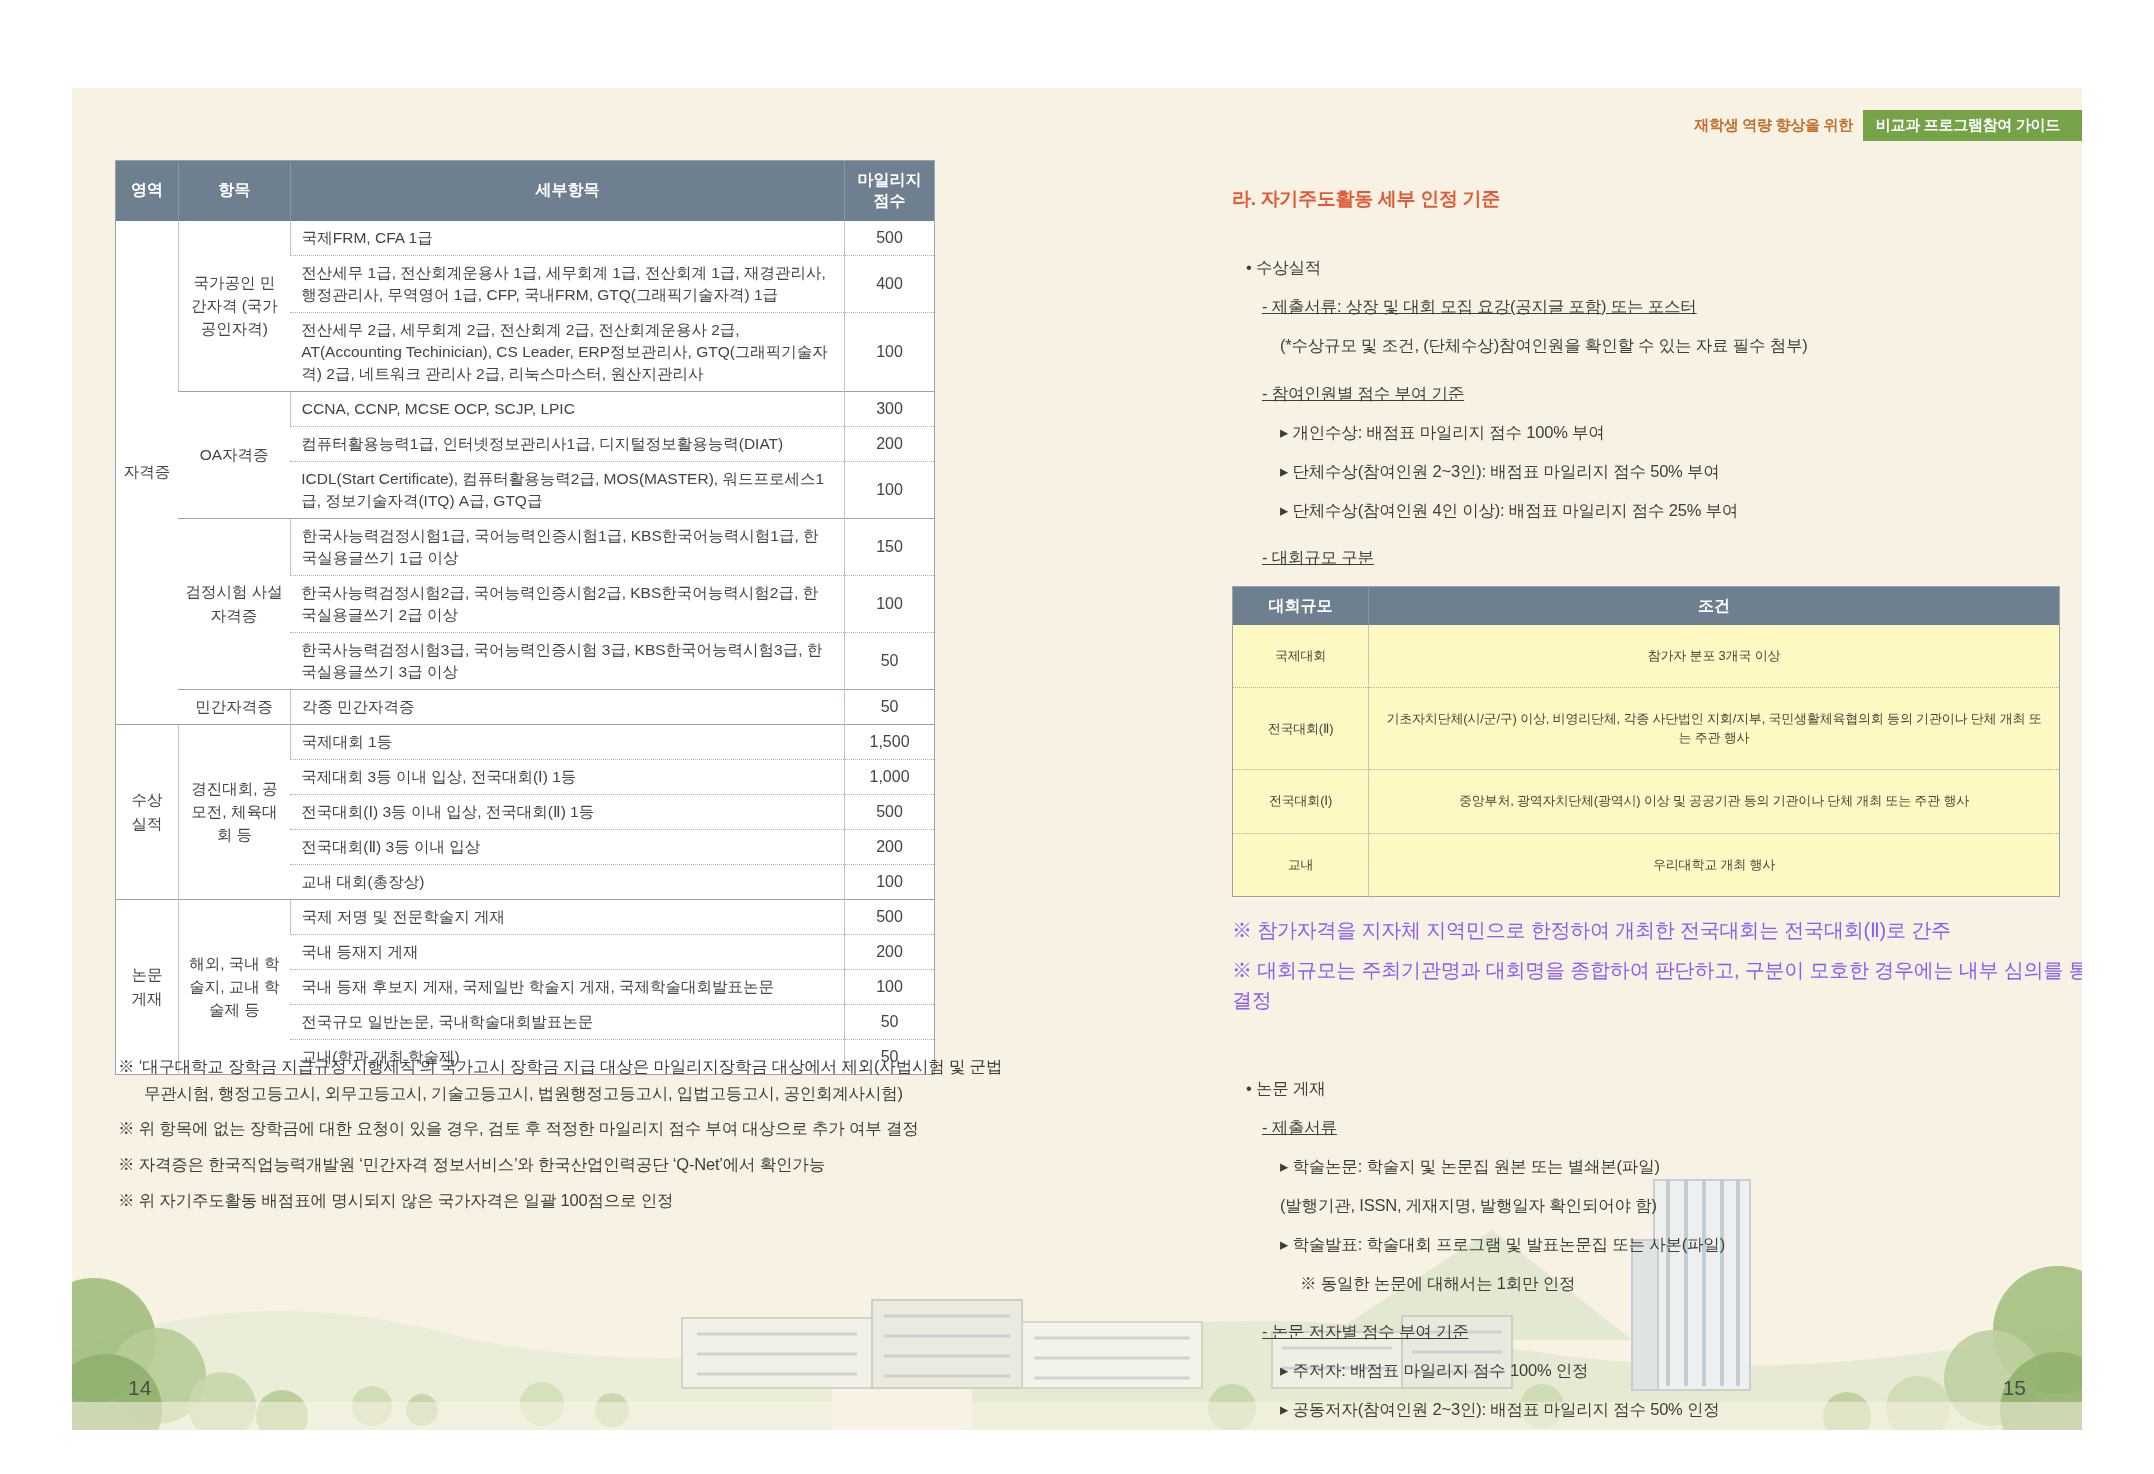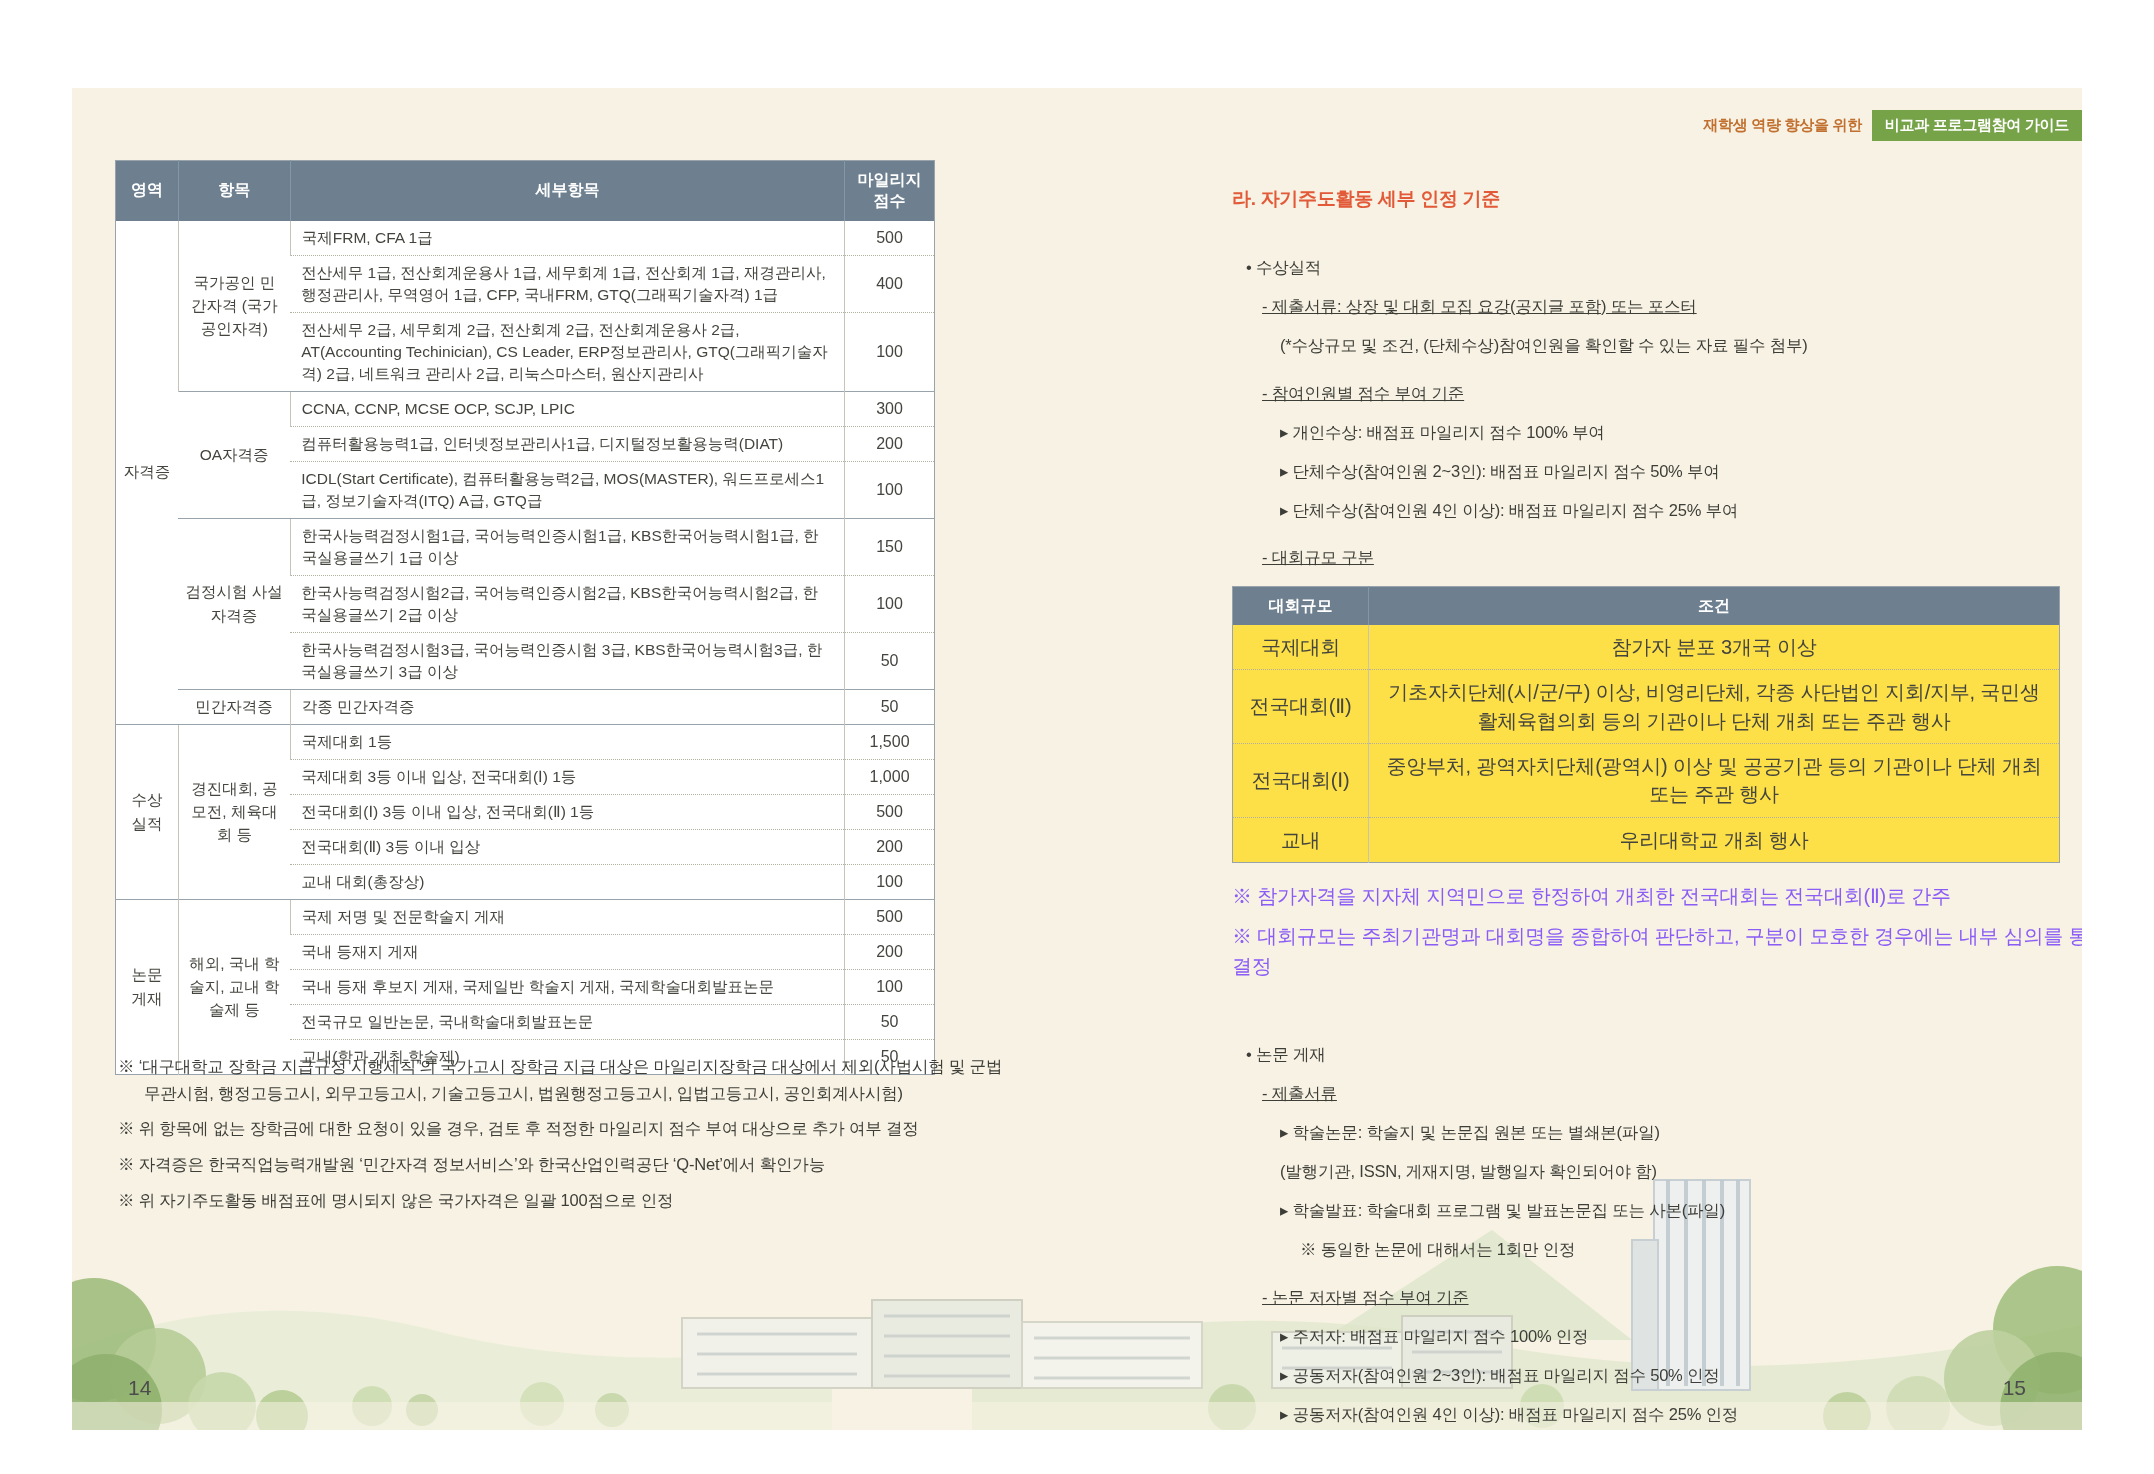--- a/index.html
+++ b/index.html
@@ -3,21 +3,21 @@
 <meta charset="utf-8">
 <style>
   * { margin:0; padding:0; box-sizing:border-box; }
   body { background:#ffffff; font-family:"Liberation Sans", sans-serif; }
   .canvas { position:relative; width:2154px; height:1474px; background:#ffffff; overflow:hidden; }
   .spread { position:absolute; left:72px; top:88px; width:2010px; height:1342px; background:#f7f2e3; overflow:hidden; }
 
   
   .page-head { position:absolute; top:22px; right:0; display:flex; align-items:center; gap:10px; z-index:5; }
   .tagline { color:#c2702f; font-size:15px; font-weight:700; letter-spacing:-0.3px; }
-  .badge { background:#76a348; color:#ffffff; font-size:15px; font-weight:700; padding:6px 13px 6px 13px; letter-spacing:-0.3px; }
+  .badge { background:#76a348; color:#ffffff; font-size:15px; font-weight:700; padding:6px 22px 6px 13px; letter-spacing:-0.3px; }
 
   
   .left-table { position:absolute; left:43px; top:72px; width:820px; border-collapse:collapse; background:#ffffff; border:1px solid #99a3ab; z-index:4; }
   .left-table th { background:#6e8090; color:#ffffff; font-size:16px; font-weight:700; height:60px; text-align:center; line-height:1.3; padding:4px 6px; }
   .left-table th + th { border-left:1px solid #8398a6; }
   .left-table td { font-size:15.5px; color:#45453f; border-left:1px solid #c6c4b8; background:#ffffff; }
   .left-table td:first-child { border-left:none; }
   .left-table td.area, .left-table td.item { text-align:center; line-height:1.5; padding:5px 7px; }
   .left-table td.detail { text-align:left; padding:6px 11px; line-height:1.42;margin-left:9px; }
   .left-table td.score { text-align:center; font-size:16px; padding:6px 4px; }
@@ -36,21 +36,21 @@
   .ind1 { margin-left:14px; }
   .ind2 { margin-left:30px;text-decoration:underline; }
   .ind3 { margin-left:48px; }
   .ind4 { margin-left:68px; }
   .gap-top { margin-top:24px; }
   .big-gap-top { margin-top:62px; }
 
   .scale-table { border-collapse:collapse; width:828px; margin:16px 0 18px 0; background:#ffffff; border:1px solid #99a3ab; }
   .scale-table th { background:#6e8090; color:#ffffff; font-size:16px; font-weight:700; height:38px; text-align:center; padding:4px 8px; }
   .scale-table th + th { border-left:1px solid #8398a6; }
-  .scale-table td { font-size:20px; color:#45453f; text-align:center; padding:8px 12px; line-height:1.42; background:#fde047; letter-spacing:-0.2px; }
+  .scale-table td { font-size:13px; color:#45453f; text-align:center; padding:22px 12px; line-height:1.42; background:#fef9c3; letter-spacing:-0.2px; }
   .scale-table td + td { border-left:1px solid #c6c4b8; }
   .scale-table tbody tr.d td { border-top:1px dotted #b2b0a3; }
   .col-scale { width:136px; }
 
   .note { font-size:20px; color:#8b5cf6; line-height:1.5; margin:0 0 10px 0; letter-spacing:-0.2px; }
 
   
   .illustration { position:absolute; left:0; bottom:0; width:2010px; height:320px; z-index:1; }
   .pageno { position:absolute; bottom:30px; font-size:21px; color:#4c4c4c; z-index:6; }
   .pageno.left { left:56px; }

